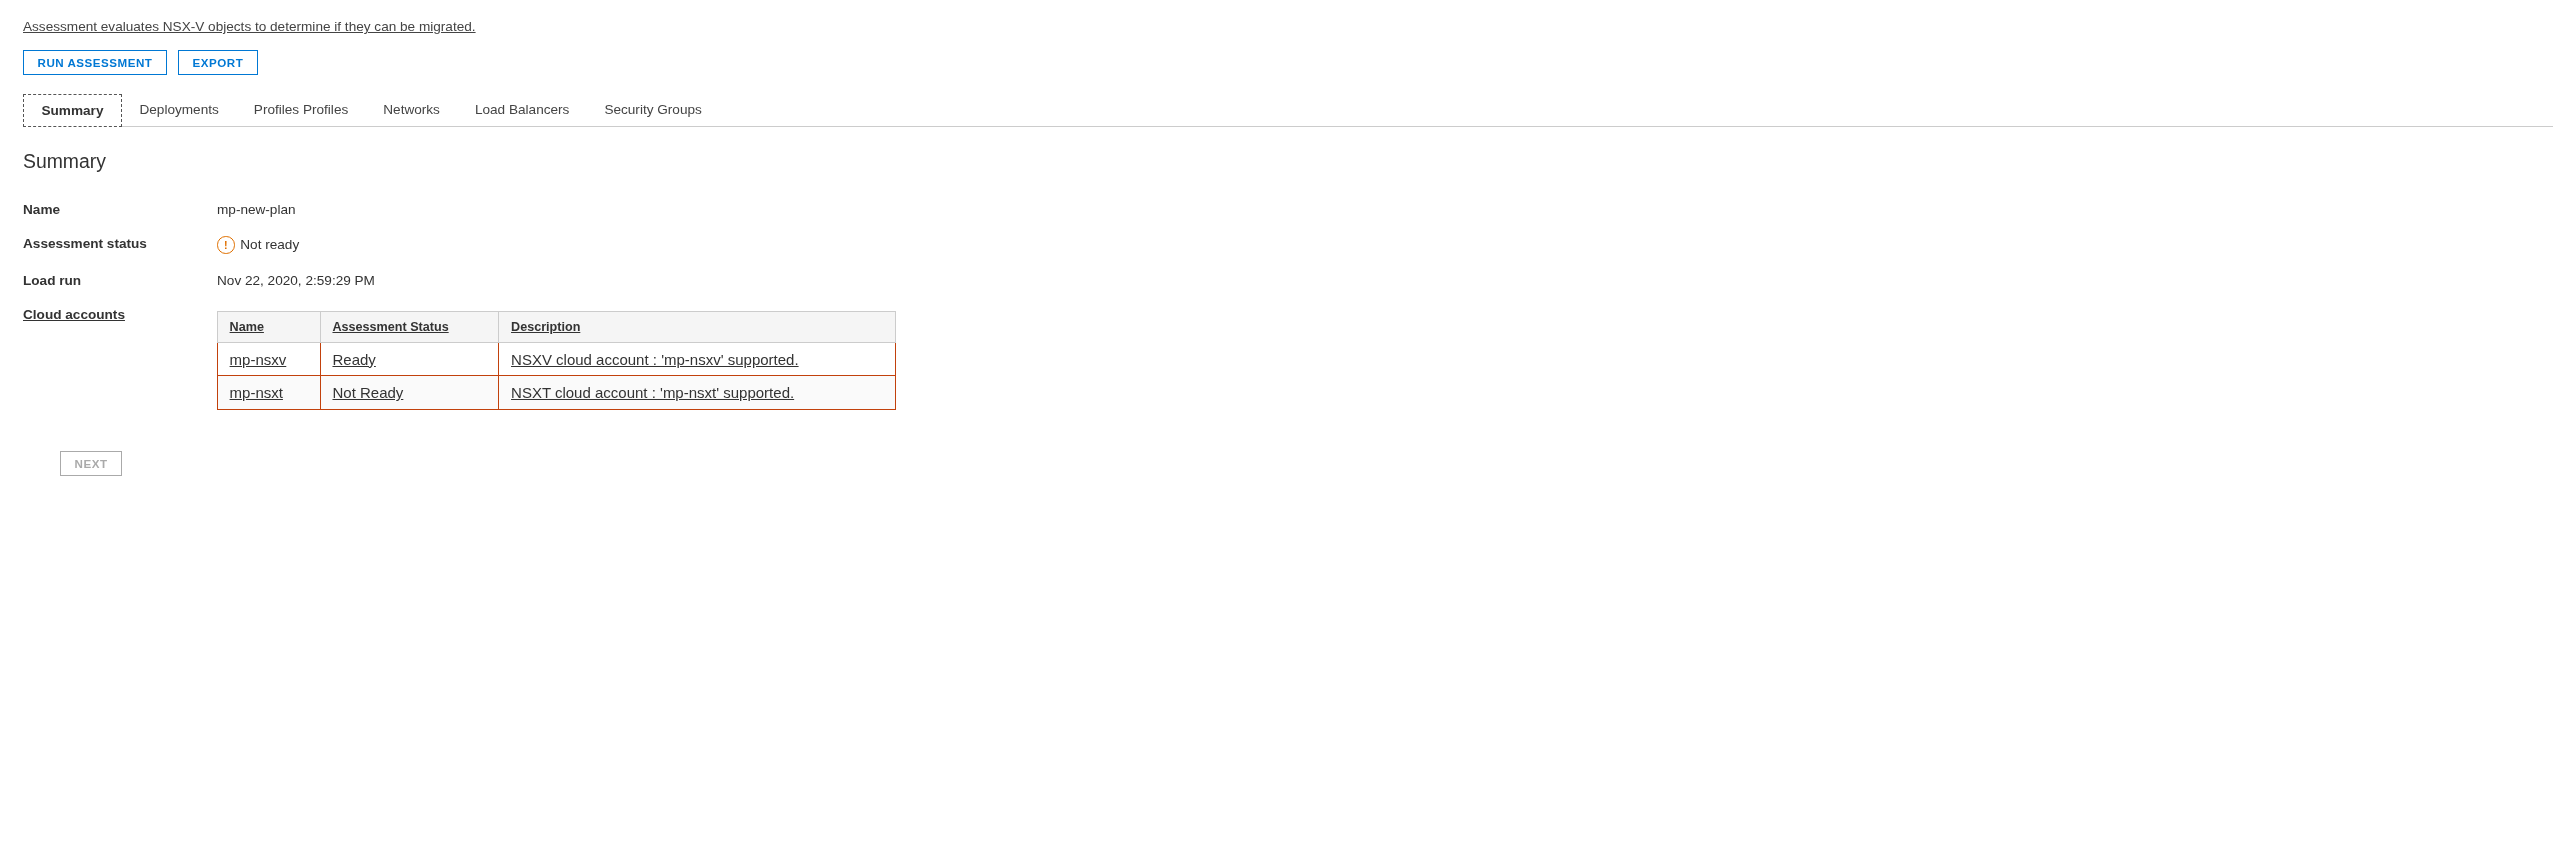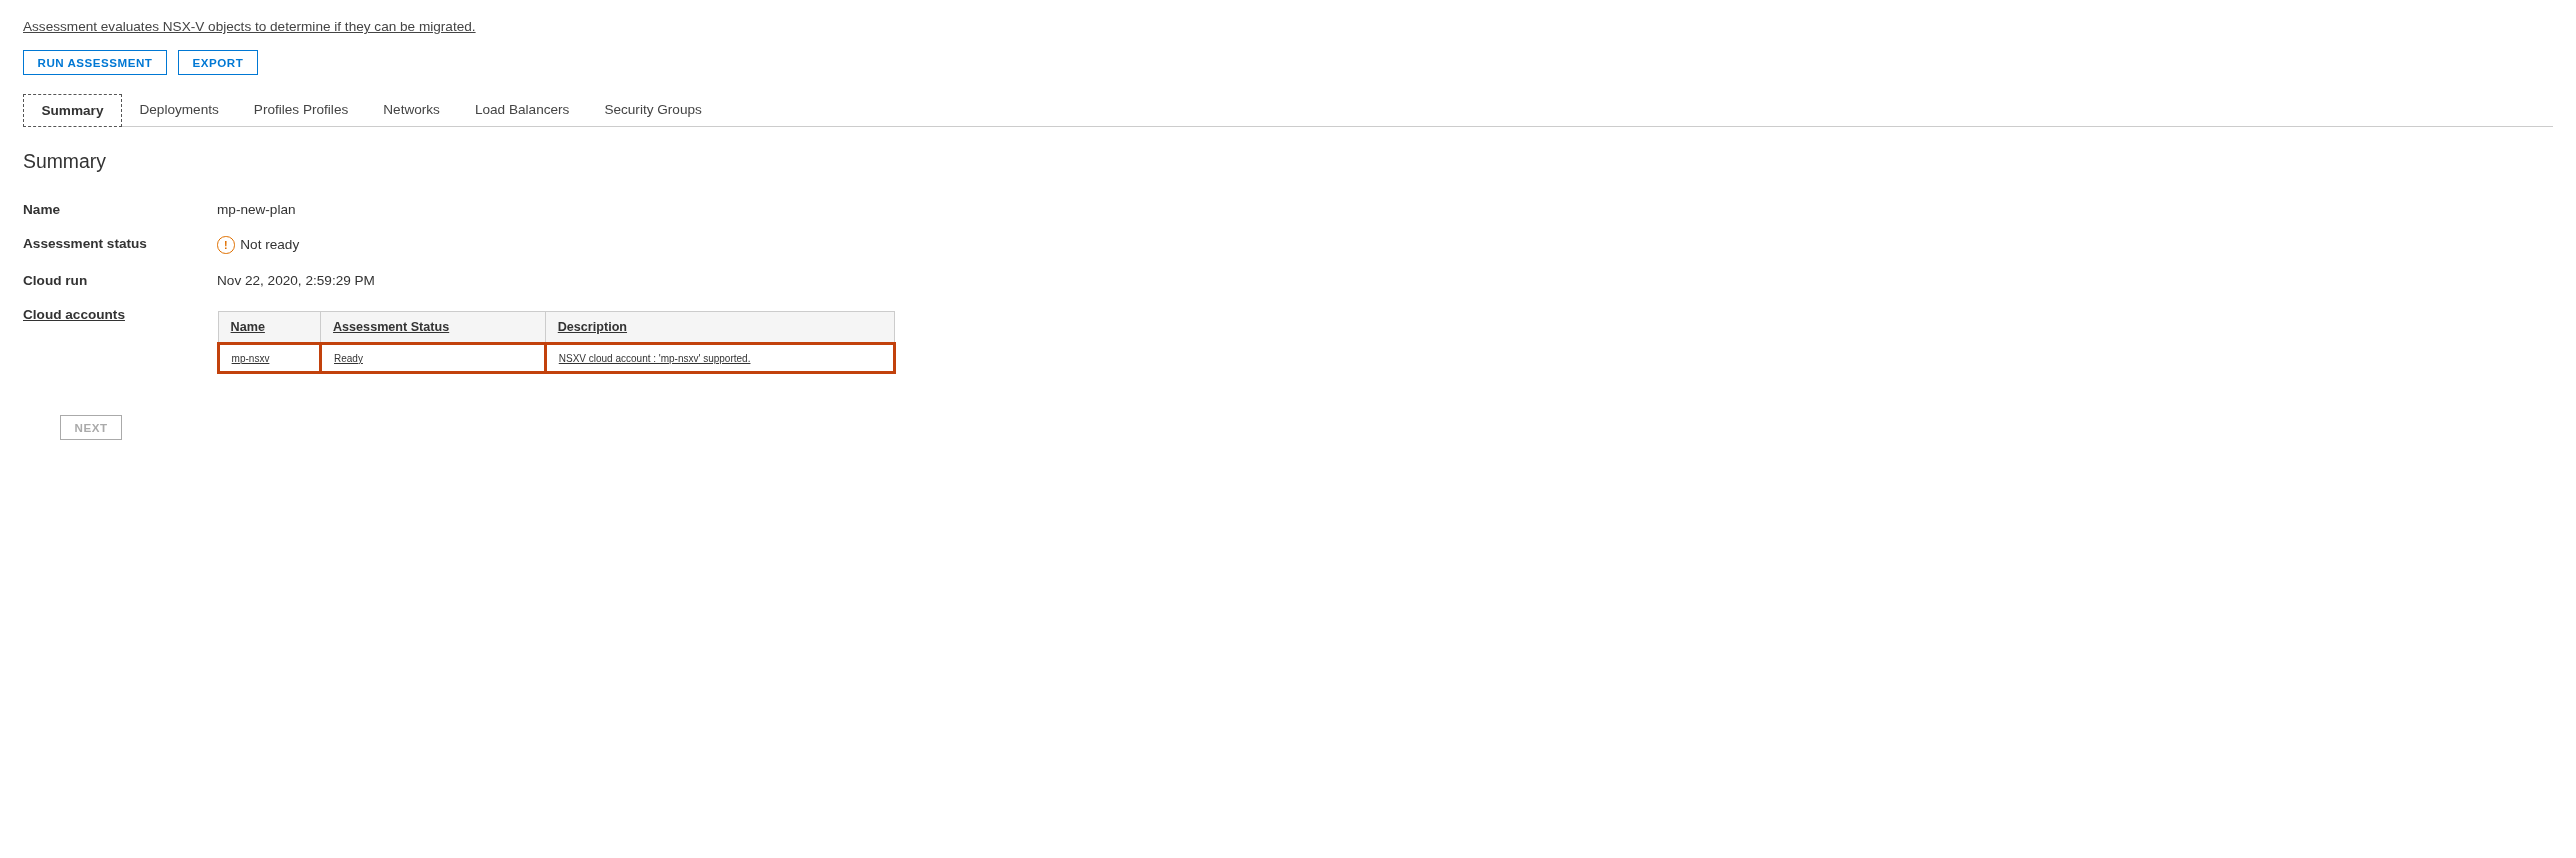--- a/index.html
+++ b/index.html
@@ -116,23 +116,23 @@
     .cloud-accounts-table th {
       background: #f5f5f5;
       border: 1px solid #ccc;
       padding: 7.8px 11.6px;
       text-align: left;
       font-weight: 600;
       font-size: 12.6px;
       color: #333;
     }
     .cloud-accounts-table td {
-      border: 3px solid #c2410c;
+      border: 1px solid #c2410c;
       padding: 7.8px 11.6px;
-      font-size: 10px;
+      font-size: 15px;
       color: #333;
     }
     .cloud-accounts-row td { background: #fff; }
     .cloud-accounts-row:nth-child(even) td { background: #fafafa; }
     .cloud-accounts-section {
       display: flex;
       align-items: flex-start;
       padding: 9.7px 0;
       text-decoration: underline;
     }
@@ -169,41 +169,46 @@
 
 <div class="summary-row">
   <span class="summary-label">Assessment status</span>
   <span class="summary-value status-warning">
     <span class="warning-icon">!</span>
     <span>Not ready</span>
   </span>
 </div>
 
 <div class="summary-row">
-  <span class="summary-label">Cloud run</span>
+  <span class="summary-label">Load run</span>
   <span class="summary-value">Nov 22, 2020, 2:59:29 PM</span>
 </div>
 
 <div class="cloud-accounts-section">
   <span class="summary-label">Cloud accounts</span>
   <div style="flex:1; max-width:679px;">
     <table class="cloud-accounts-table">
       <thead>
         <tr>
           <th>Name</th>
           <th>Assessment Status</th>
           <th>Description</th>
         </tr>
       </thead>
       <tbody>
         <tr class="cloud-accounts-row">
           <td>mp-nsxv</td>
           <td>Ready</td>
           <td>NSXV cloud account : 'mp-nsxv' supported.</td>
         </tr>
+        <tr class="cloud-accounts-row">
+          <td>mp-nsxt</td>
+          <td>Not Ready</td>
+          <td>NSXT cloud account : 'mp-nsxt' supported.</td>
+        </tr>
       </tbody>
     </table>
   </div>
 </div>
 
 <div class="next-btn-row">
   <button class="btn-disabled" disabled="">NEXT</button>
 </div>
 
 

